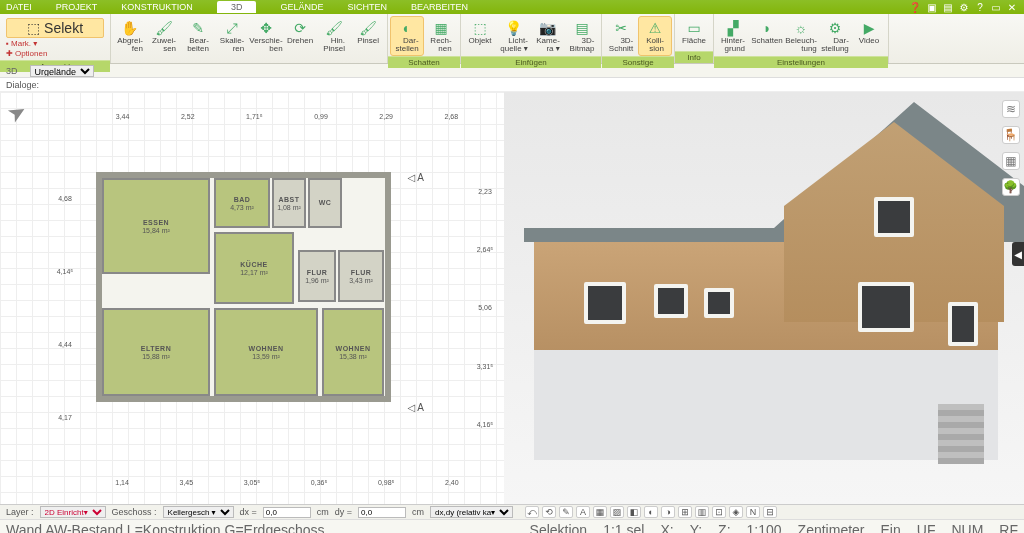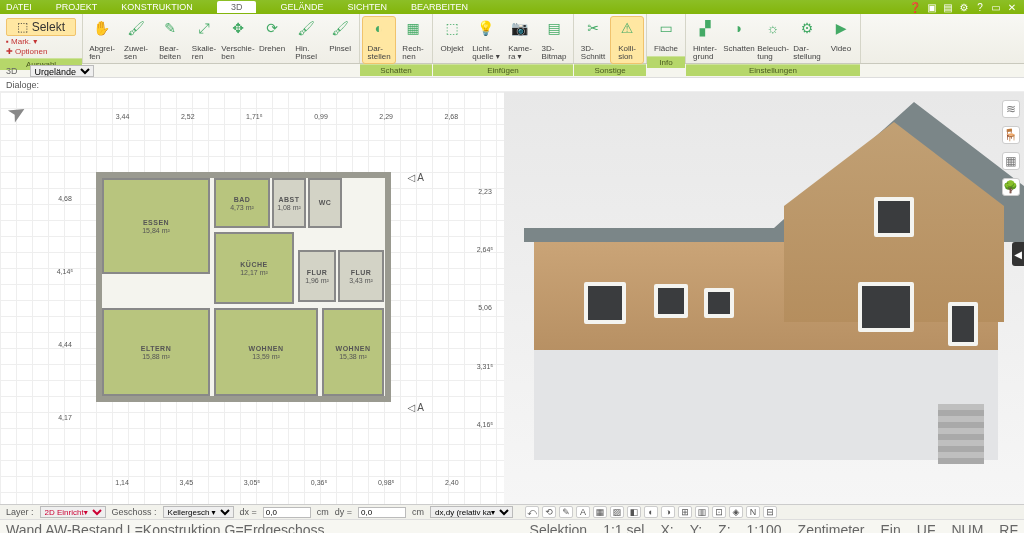--- a/index.html
+++ b/index.html
@@ -13,23 +13,23 @@
 .menubar .tray span { width:12px;height:12px;display:inline-flex;align-items:center;justify-content:center;font-size:10px; }
 
 
 .ribbon { height: 50px; background: linear-gradient(#f8f8f4,#efeee6); border-bottom: 1px solid #c9c9bd; display: flex; align-items: stretch; }
 .ribbon-group { border-right: 1px solid #d5d5c8; display: flex; flex-direction: column; }
 .ribbon-group .tools { flex: 1; display: flex; align-items: flex-start; padding: 2px 2px 0 2px; }
 .ribbon-group .grp-label { height: 12px; background: #b6d76a; text-align: center; font-size: 8px; line-height: 12px; color: #4a5a20; border-top:1px solid #cde29a;}
 .rbtn { display: flex; flex-direction: column; align-items: center; width: 34px; padding: 2px 0; cursor: pointer; border:1px solid transparent; border-radius:3px;}
 .rbtn.active { background:#ffe7a2;border-color:#f0c36d; }
 .rbtn .ic { width: 22px; height: 18px; display:flex;align-items:center;justify-content:center;font-size:14px;color:#4a6; }
-.rbtn .lbl { font-size: 8px; line-height: 8px; text-align:left; color:#444; white-space:pre-line;margin-top:8px;}
+.rbtn .lbl { font-size: 8px; line-height: 8px; text-align:right; color:#444; white-space:pre-line;}
 .selekt { display:flex;flex-direction:column;align-items:flex-start;gap:1px;padding:2px 4px;}
-.selekt-btn{background:#ffe7a2;border:1px solid #f0c36d;padding:1px 10px;font-size:12px;border-radius:2px;}
+.selekt-btn{background:#ffe7a2;border:1px solid #f0c36d;padding:1px 20px;font-size:14px;border-radius:2px;}
 .selekt span{font-size:8px;color:#c33333;}
 
 
 .subbar { height: 14px; background:#f5f5ee;border-bottom:1px solid #ddd; display:flex;align-items:center;padding:0 6px;font-size:9px;color:#666;}
 .subbar select{font-size:9px;border:1px solid #bbb;height:12px;margin-left:12px;}
 .dialoge{height:14px;padding:2px 6px;font-size:9px;color:#555;background:#fff;border-bottom:1px solid #eee;}
 
 
 .workspace { height: 412px; display:flex; }
 .pane { position:relative; overflow:hidden; }

